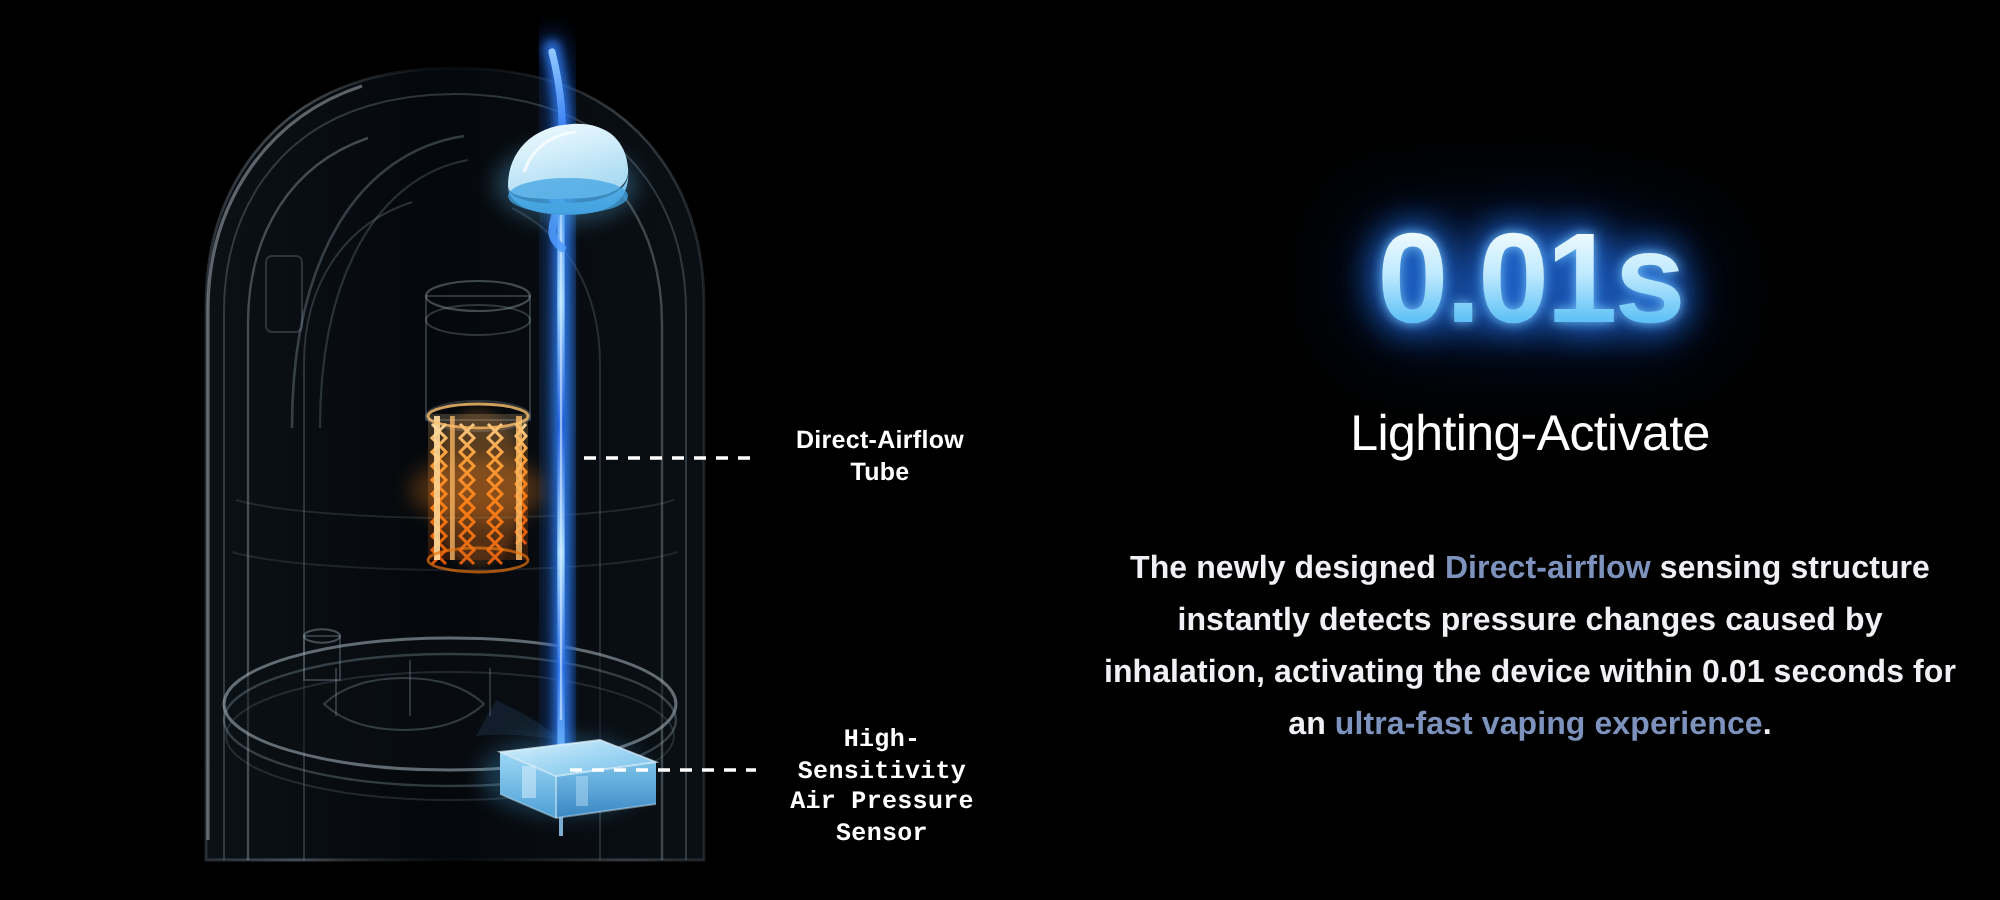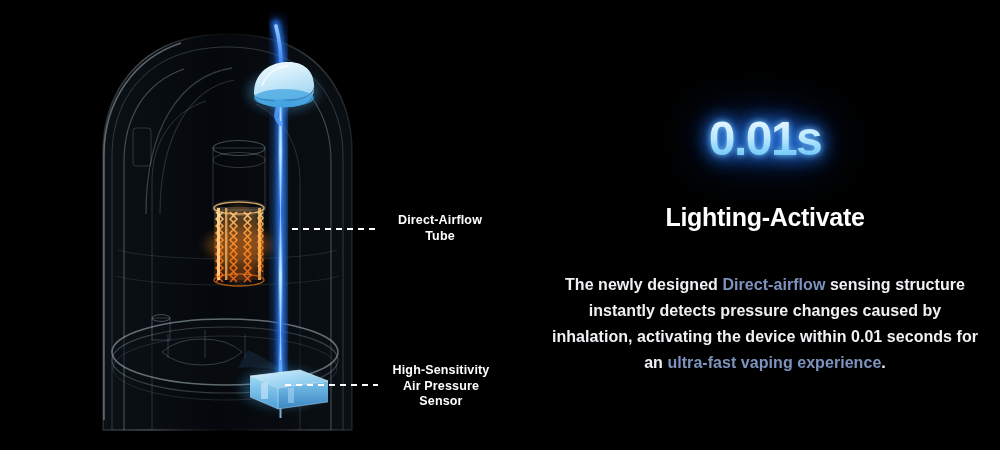--- a/index.html
+++ b/index.html
@@ -51,20 +51,21 @@
   }
   #callout-tube {
     left: 384px;
     top: 213px;
     width: 112px;
   }
   #callout-sensor {
     left: 384px;
     top: 363px;
     width: 114px;
+    font-family: Liberation Mono, monospace;
   }
 
   
   #copy {
     position: absolute;
     left: 530px;
     top: 0;
     width: 470px;
     height: 450px;
     text-align: center;
@@ -77,21 +78,21 @@
     top: 95px;
     width: 470px;
     height: 95px;
   }
   #headline-glow,
   #headline {
     position: absolute;
     left: 0;
     top: 0;
     width: 470px;
-    font-size: 48px;
+    font-size: 64px;
     font-weight: 700;
     letter-spacing: -1.5px;
     line-height: 88px;
     text-align: center;
   }
   
   #headline-glow {
     color: #2b7dff;
     filter: blur(9px);
     opacity: 0.95;
@@ -115,21 +116,21 @@
             drop-shadow(0 0 22px rgba(20,90,230,0.55));
   }
 
   #subhead {
     position: absolute;
     left: 0;
     top: 203px;
     width: 470px;
     color: #ffffff;
     font-size: 25px;
-    font-weight: 700;
+    font-weight: 400;
     letter-spacing: -0.3px;
   }
 
   #body-copy {
     position: absolute;
     left: 20px;
     top: 256px;
     width: 430px;
     color: #f0f1f4;
     font-size: 16px;

